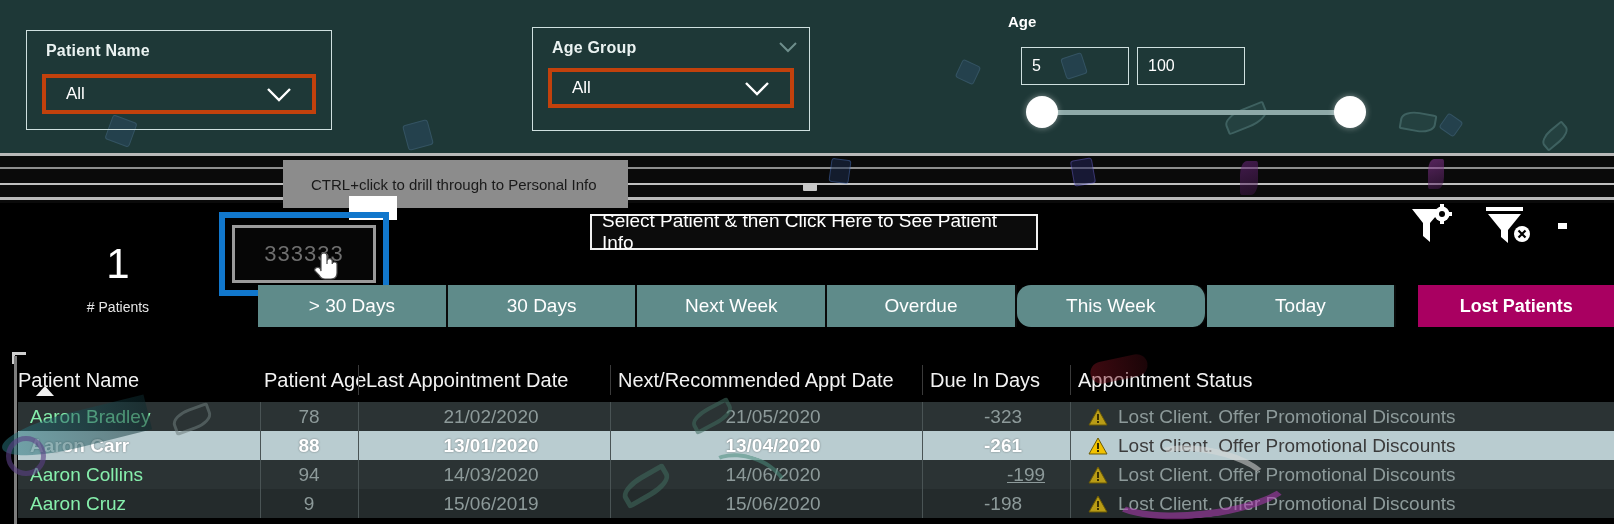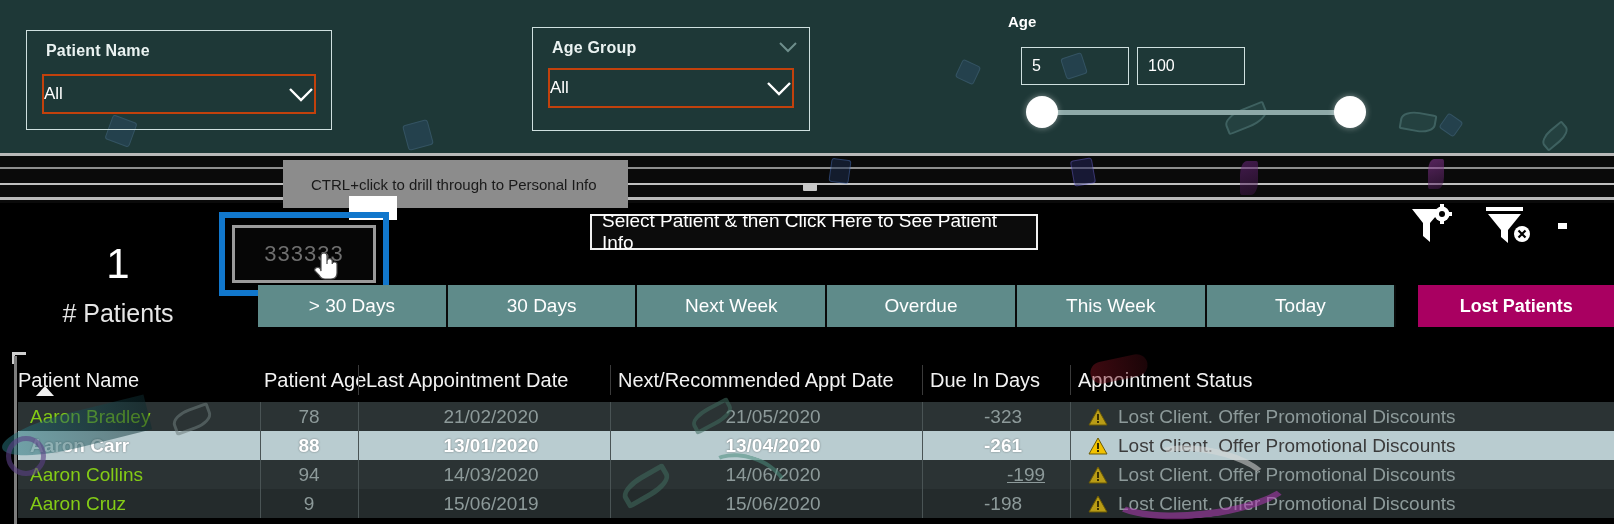--- a/index.html
+++ b/index.html
@@ -33,23 +33,23 @@
     position:absolute; border:1px solid #cfe0df; background:transparent;
   }
   .slicer-title {
     position:absolute; color:#eaf2f1; font-size:16px; font-weight:bold;
     letter-spacing:.2px;
   }
   .slicer-caret-small {
     position:absolute; color:#6e8e8c; font-size:14px;
   }
   .slicer-value {
-    position:absolute; border:2px solid #c2410c; display:flex;
+    position:absolute; border:4px solid #c2410c; display:flex;
     align-items:center; justify-content:space-between;
-    padding:0 0; color:#fff; font-size:17px;
+    padding:0 20px; color:#fff; font-size:17px;
   }
   .chev { font-size:13px; line-height:1; }
   .chev svg { display:block; }
 
   
   .age-label {
     position:absolute; color:#fff; font-size:15px; font-weight:bold;
   }
   .age-input {
     position:absolute; border:1px solid #cfe0df; color:#fff;
@@ -85,21 +85,21 @@
     color:#fff; font-size:19px; display:flex; align-items:center;
     padding:0 10px;
   }
   .tooltip-notch {
     position:absolute; background:#fff;
   }
 
   
   .kpi { position:absolute; text-align:center; }
   .kpi-value { color:#fff; font-size:42px; font-weight:300; line-height:1; }
-  .kpi-label { color:#e6e6e6; font-size:25px; margin-top:14px; }
+  .kpi-label { color:#e6e6e6; font-size:14px; margin-top:14px; }
 
   
   .drill-wrap {
     position:absolute; border:6px solid #1177cc; background:transparent;
   }
   .drill-btn {
     position:absolute; border:3px solid #9a9a9a; background:#060606;
     color:#6e6e6e; font-size:22px; display:flex; align-items:center;
     justify-content:center; letter-spacing:1px;
   }
@@ -142,21 +142,21 @@
     border-left:9px solid transparent; border-right:9px solid transparent;
     border-bottom:10px solid #f0f0f0;
   }
   .rows { position:absolute; left:18px; top:52px; width:1596px; }
   .row { display:flex; align-items:center; height:29px; position:relative; }
   .row .cell { font-size:19px; white-space:nowrap; overflow:hidden; }
   .row.odd   { background:#2b3334; }
   .row.even  { background:#242b2c; }
   .row.sel   { background:#b9ccd0; }
   .row.sel .cell { color:#ffffff; font-weight:bold; text-shadow:0 0 2px rgba(0,0,0,.45); }
-  .row .cell.name { color:#84cc16; padding-left:12px; }
+  .row .cell.name { color:#86efac; padding-left:12px; }
   .row .cell.num  { color:#8d9a9a; text-align:center; }
   .row .cell.date { color:#8d9a9a; text-align:center; }
   .row .cell.stat { color:#8d9a9a; padding-left:10px; display:flex; align-items:center; gap:10px; }
   .row.sel .cell.name { color:#ffffff; }
   .row.sel .cell.num,
   .row.sel .cell.date { color:#ffffff; }
   .row.sel .cell.stat { color:#3b3b3b; text-shadow:none; font-weight:normal; }
   .row.sel .cell.stat .txt { color:#3b3b3b; }
   .vsep { position:absolute; top:0; width:1px; height:100%; background:#4a5455; }
   .warn { flex:0 0 auto; }
@@ -277,21 +277,21 @@
       </div>
       <div class="nav-btn" style="width: 190px;">
         <span>30 Days</span>
       </div>
       <div class="nav-btn" style="width: 190px;">
         <span>Next Week</span>
       </div>
       <div class="nav-btn" style="width: 190px;">
         <span>Overdue</span>
       </div>
-      <div class="nav-btn" style="width: 190px;">
+      <div class="nav-btn" style="width: 190px; border-radius: 14px;">
         <span>This Week</span>
       </div>
       <div class="nav-btn" style="width: 190px; justify-content: center;">
         <span>Today</span>
       </div>
       <div class="nav-btn accent" style="width: 196px; margin-left: 22px;">
         <span>Lost Patients</span>
       </div>
     </div>
 

